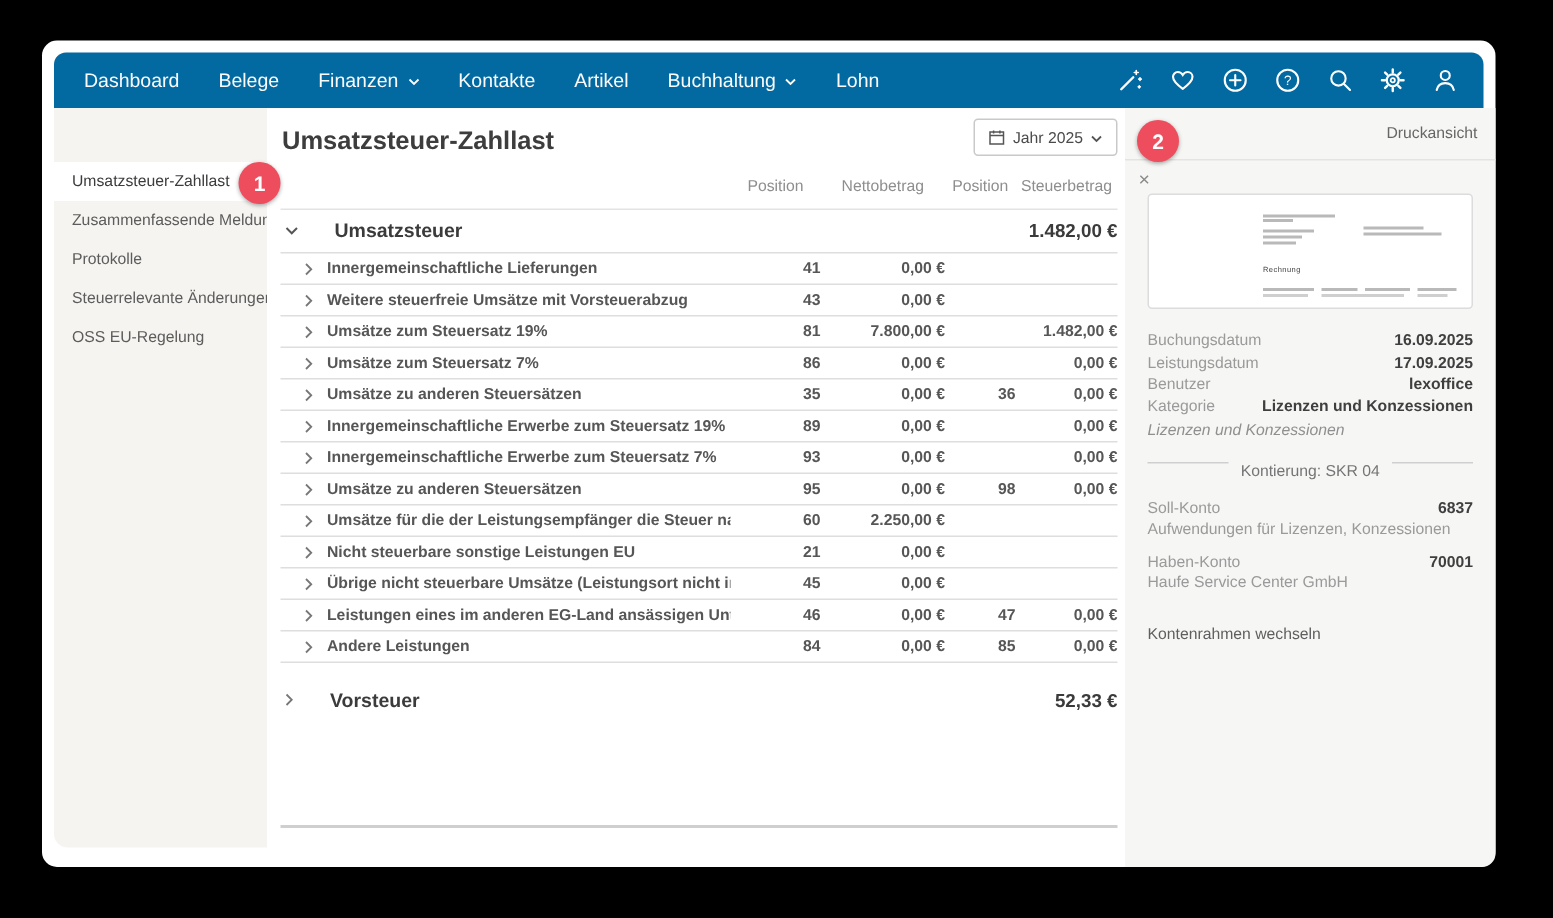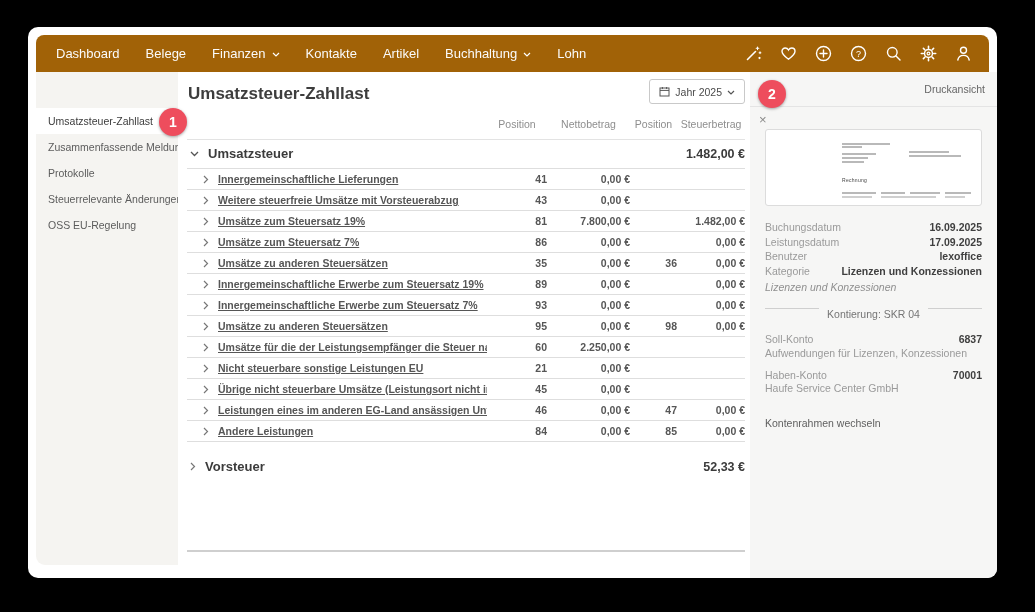--- a/index.html
+++ b/index.html
@@ -1,20 +1,20 @@
 <!DOCTYPE html>
 <html><head>
 <meta charset="utf-8">
 <style>
   * { margin:0; padding:0; box-sizing:border-box; }
   html,body { width:1035px; height:612px; background:#000; font-family:"Liberation Sans", sans-serif; overflow:hidden; }
   .card { position:absolute; left:28px; top:27px; width:969px; height:551px; background:#fff; border-radius:10px; }
 
   
-  .navbar { position:absolute; left:8px; top:8px; width:953px; height:37px; background:#a16207; border-radius:8px 8px 0 0; display:flex; align-items:center; color:#fbfbfb; }
+  .navbar { position:absolute; left:8px; top:8px; width:953px; height:37px; background:#0369a1; border-radius:8px 8px 0 0; display:flex; align-items:center; color:#fbfbfb; }
   .nav-item { font-size:13px; padding:0 13px; display:flex; align-items:center; gap:6px; cursor:pointer; white-space:nowrap; }
   .nav-item:first-child { margin-left:7px; }
   .nav-caret { display:flex; align-items:center; margin-top:2px; }
   .nav-icons { margin-left:auto; display:flex; align-items:center; gap:9px; padding-right:13px; }
   .nav-icon { width:26px; height:26px; display:flex; align-items:center; justify-content:center; cursor:pointer; }
 
   
   .sidebar { position:absolute; left:8px; top:45px; width:142px; height:493px; background:#f5f4f1; border-bottom-left-radius:9px; padding-top:36px; }
   .side-item { height:26px; display:flex; align-items:center; padding:0 12px; font-size:10.5px; color:#5c5c5c; cursor:pointer; white-space:nowrap; }
   .side-item.active { background:#fff; color:#3c3c3c; }
@@ -22,25 +22,25 @@
   
   .main { position:absolute; left:150px; top:45px; width:572px; height:506px; background:#fff; }
   .page-title { position:absolute; left:10px; top:12px; font-size:17px; font-weight:700; color:#3d3d3d; }
   .year-btn { position:absolute; right:5px; top:7px; height:25px; background:#fff; border:1px solid #c9c9c9; border-radius:3px; display:flex; align-items:center; gap:5px; padding:0 9px; font-size:10.5px; color:#4a4a4a; cursor:pointer; }
   .col-header { position:absolute; left:9px; right:5px; top:46px; display:grid; grid-template-columns:1fr 60px 83px 47px 68px; font-size:10.5px; color:#8e8e8e; padding-bottom:9px; border-bottom:1px solid #e3e3e3; }
   .col-header span { text-align:center; }
   .table-body { position:absolute; left:9px; right:5px; top:64px; }
   .sec-header { display:grid; grid-template-columns:1fr 68px; align-items:center; margin:11px 0 7px 0; }
   .sec-header.first { margin-top:10px; }
   .sec-header.collapsed { margin-top:17px; }
-  .sec-label { display:flex; align-items:center; gap:9px; font-size:13px; font-weight:700; color:#3b3b3b; padding-left:3px; cursor:pointer; }
+  .sec-label { display:flex; align-items:center; gap:24px; font-size:13px; font-weight:700; color:#3b3b3b; padding-left:3px; cursor:pointer; }
   .sec-total { text-align:right; font-size:12.5px; font-weight:700; color:#3b3b3b; }
   .rows { border-bottom:1px solid #dedede; }
   .trow { display:grid; grid-template-columns:1fr 60px 83px 47px 68px; align-items:center; height:21px; border-top:1px solid #dedede; cursor:pointer; }
-  .c-label { display:flex; align-items:center; gap:9px; padding-left:16px; font-size:10.5px; font-weight:700; color:#565656; white-space:nowrap; overflow:hidden;text-decoration:underline; }
+  .c-label { display:flex; align-items:center; gap:9px; padding-left:16px; font-size:10.5px; font-weight:700; color:#565656; white-space:nowrap; overflow:hidden; }
   .c-num { text-align:right; font-size:10.5px; font-weight:700; color:#565656; }
   .r-chev, .sec-chev { display:flex; align-items:center; }
   .bottom-divider { position:absolute; left:9px; right:5px; top:478px; height:2px; background:#cfcfcf; }
 
   
   .panel { position:absolute; left:722px; top:45px; width:247px; height:506px; background:#f6f6f5; border-bottom-right-radius:9px; }
   .panel-top { height:35px; border-bottom:1px solid #e4e4e4; position:relative; }
   .print-link { position:absolute; right:12px; top:11px; font-size:10.5px; color:#666; cursor:pointer; }
   .close-x { position:absolute; left:9px; top:42px; font-size:13px; color:#8a8a8a; cursor:pointer; line-height:12px; }
   .preview { position:absolute; left:15px; top:57px; width:217px; height:77px; background:#fff; border:1px solid #dcdcdc; border-radius:3px; cursor:pointer; overflow:hidden; }

